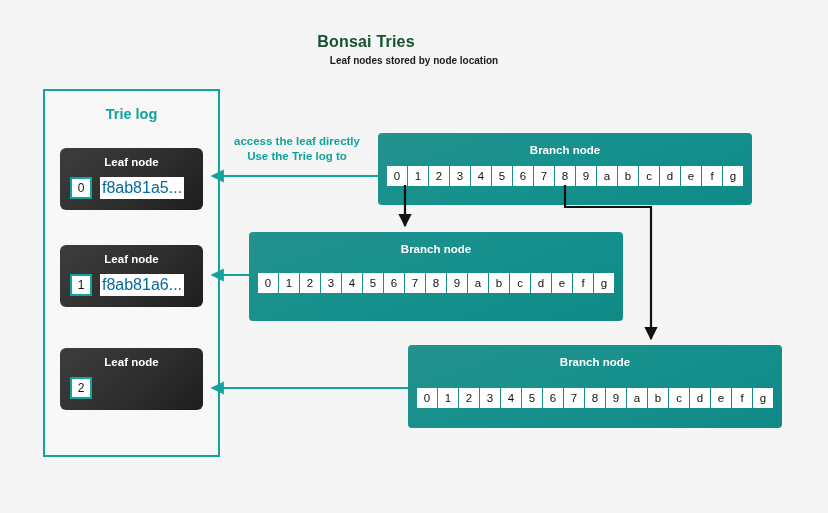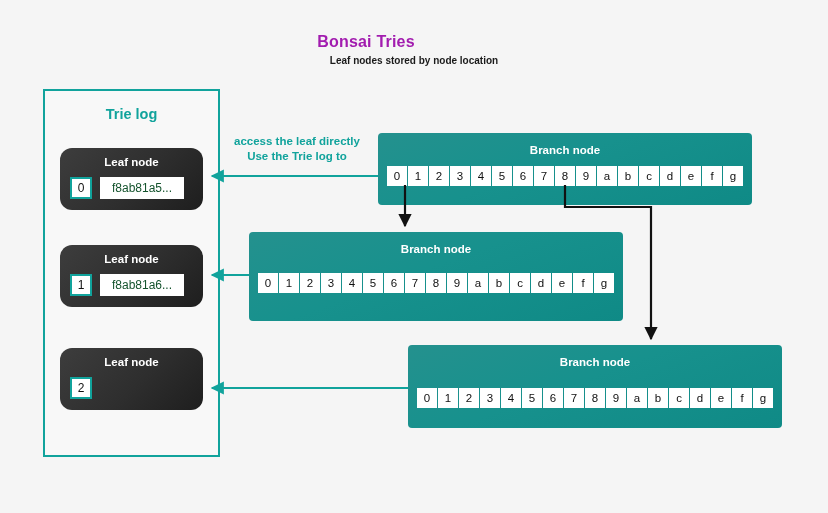--- a/index.html
+++ b/index.html
@@ -21,21 +21,21 @@
 
   
   .title {
     position: absolute;
     left: 0;
     top: 33px;
     width: 732px;
     text-align: center;
     font-size: 16px;
     font-weight: bold;
-    color: #a21caf;
+    color: #14532d;
     letter-spacing: 0.2px;
   }
   .subtitle {
     position: absolute;
     left: 0;
     top: 55px;
     width: 828px;
     text-align: center;
     font-size: 10px;
     font-weight: bold;
@@ -64,21 +64,21 @@
     color: #11a39c;
   }
 
   
   .leaf-card {
     position: absolute;
     left: 60px;
     width: 143px;
     height: 62px;
     background: linear-gradient(135deg, #3d3d3d 0%, #2e2e2e 55%, #1e1e1e 100%);
-    border-radius: 12px;
+    border-radius: 6px;
     box-sizing: border-box;
   }
   .leaf-title {
     position: absolute;
     left: 0;
     top: 8px;
     width: 143px;
     text-align: center;
     font-size: 11.5px;
     font-weight: bold;
@@ -101,22 +101,22 @@
     font-size: 12px;
     color: #111111;
     display: flex;
     align-items: center;
     justify-content: center;
   }
   .leaf-value {
     width: 84px;
     height: 22px;
     background: #ffffff;
-    font-size: 12px;
-    color: #14532d;
+    font-size: 16px;
+    color: #0369a1;
     display: flex;
     align-items: center;
     justify-content: center;
     box-sizing: border-box;
   }
 
   
   .branch-node {
     position: absolute;
     background: linear-gradient(160deg, #24918e 0%, #17918d 45%, #0f8a86 100%);

